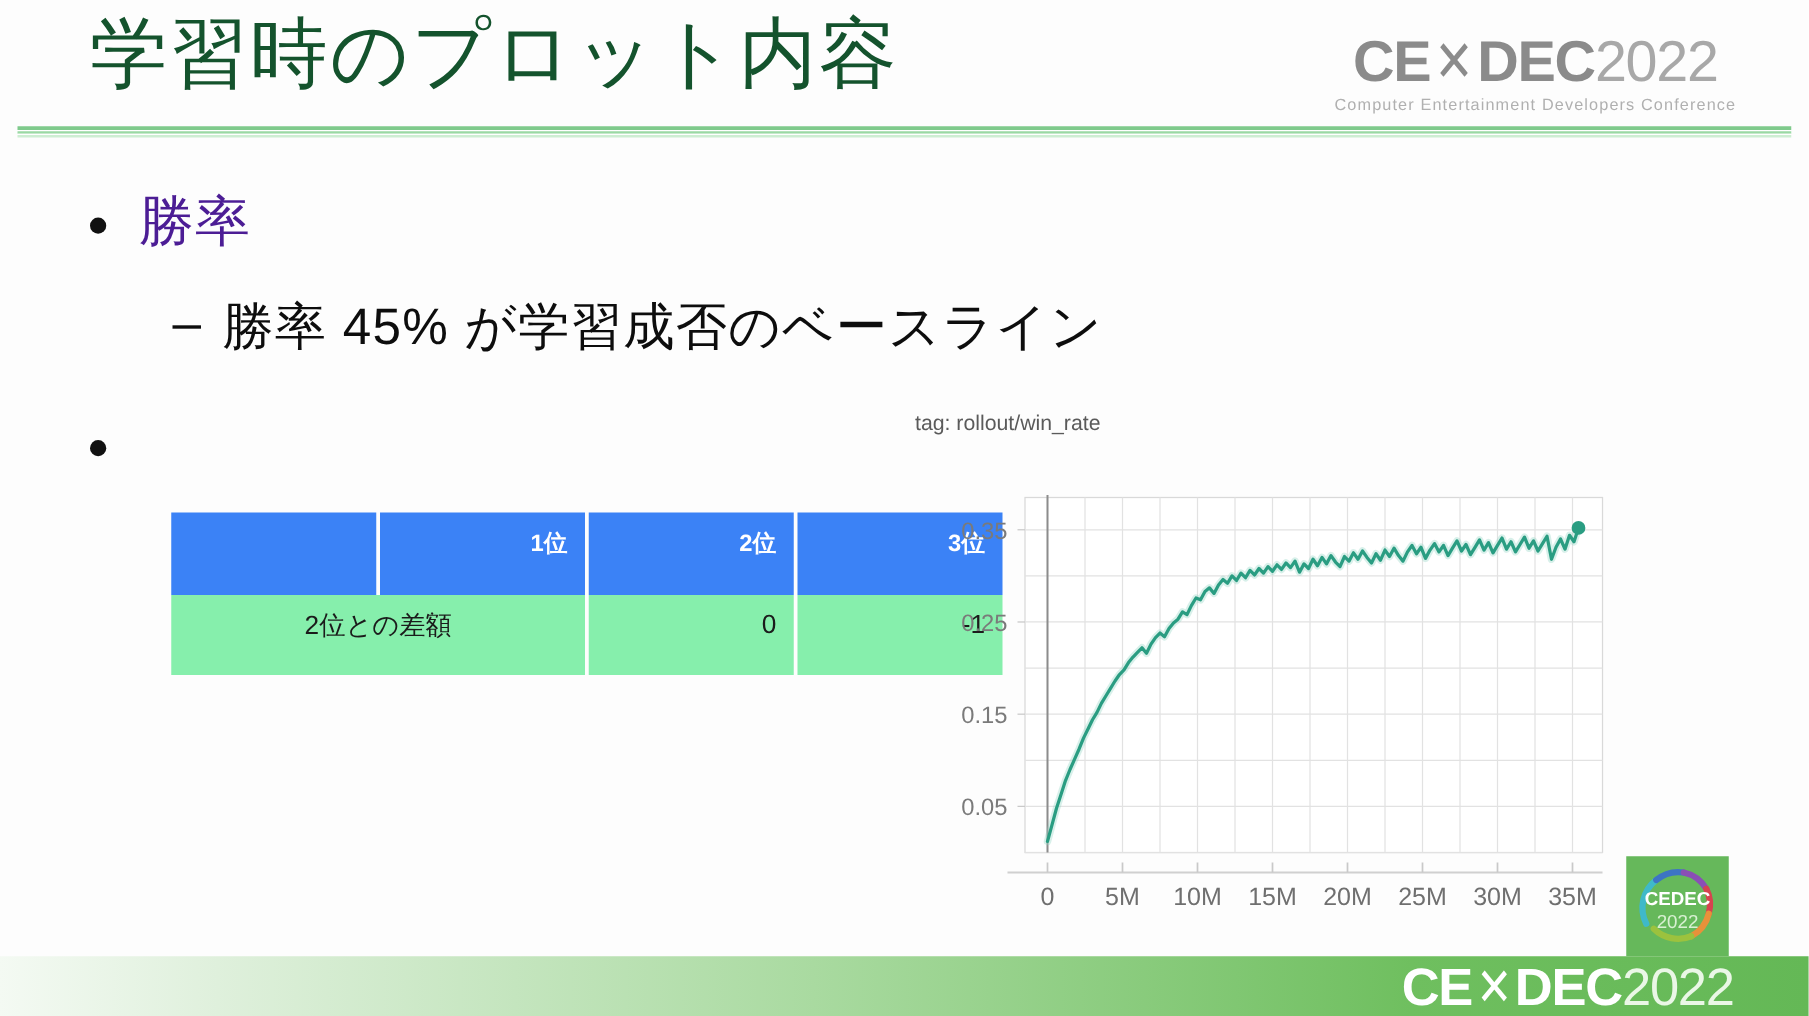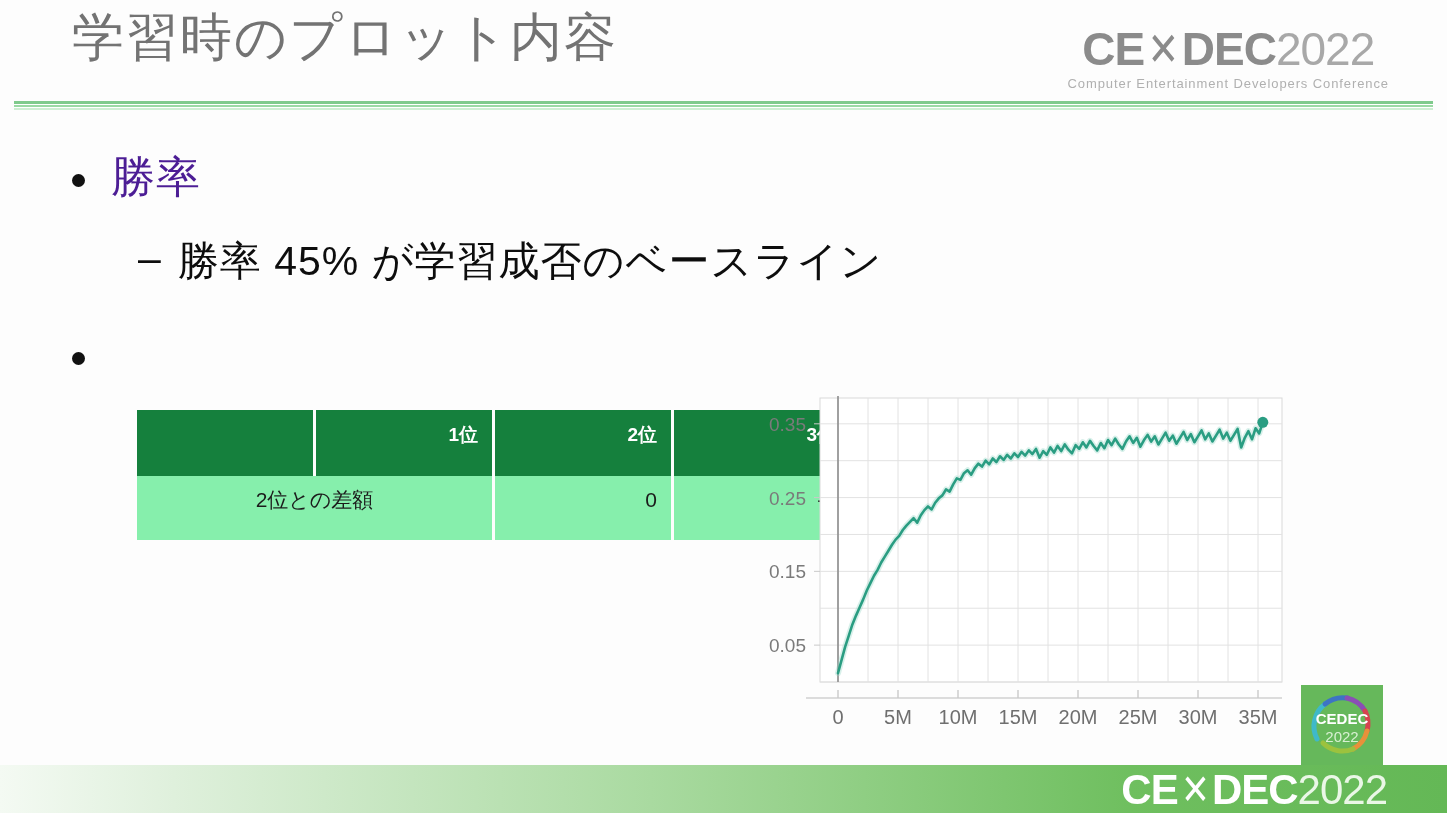--- a/index.html
+++ b/index.html
@@ -8,22 +8,22 @@
     background:#ffffff;
     font-family:"Liberation Sans","DejaVu Sans",sans-serif;
     overflow:hidden;
     position:relative;
   }
   .slide{position:absolute;inset:0;background:#fdfdfd;}
 
   
   .title{
     position:absolute;left:72px;top:8px;
-    font-size:52px;line-height:1.15;
-    color:#737373;
+    font-size:62px;line-height:1.15;
+    color:#14532d;
     letter-spacing:2px;
     font-weight:400;
     white-space:nowrap;
   }
   .header-rule{
     position:absolute;left:14px;top:101px;width:1419px;height:9px;
   }
   .header-rule i{display:block;width:100%;}
   .hr1{height:3px;background:#7fca8c;}
   .hr2{height:1px;background:#ffffff;}
@@ -69,22 +69,22 @@
   .tbl{
     position:absolute;left:134px;top:410px;
     border-collapse:separate;border-spacing:3px 0;
     font-size:20px;
   }
   .tbl th,.tbl td{
     width:140px;height:auto;padding:0;
     vertical-align:middle;
   }
   .tbl thead th{
-    background:#15803d;color:#ffffff;font-weight:700;
-    text-align:right;padding:12px 14px 28px 22px;font-size:19px;
+    background:#3b82f6;color:#ffffff;font-weight:700;
+    text-align:right;padding:12px 14px 28px 10px;font-size:19px;
   }
   .tbl tbody td{
     background:#86efac;color:#1b1b1b;font-weight:400;
     text-align:right;padding:10px 14px 26px 10px;font-size:21px;
   }
   .tbl tbody td.first{text-align:center;padding-right:10px;}
 
   
   .chart-wrap{position:absolute;left:732px;top:328px;width:580px;height:400px;}
   .chart-title{font-size:20px;color:#4a4a4a;line-height:1.28;}
@@ -155,20 +155,21 @@
     <tbody>
       <tr>
         <td class="first" colspan="2">2位との差額</td>
         <td>0</td>
         <td>-1</td>
       </tr>
     </tbody>
   </table>
 
   <div class="chart-wrap">
+    <div class="chart-sub">tag: rollout/win_rate</div>
     <svg class="chart-svg" id="chart-svg" width="580" height="350">
         <rect x="98" y="14" width="462" height="284" fill="#ffffff" stroke="#d9d9d9" stroke-width="1"></rect>
         <line x1="98" y1="298" x2="560" y2="298" stroke="#e2e2e2" stroke-width="1"></line>
         <line x1="98" y1="261.1168831168831" x2="560" y2="261.1168831168831" stroke="#e2e2e2" stroke-width="1"></line>
         <line x1="98" y1="224.23376623376623" x2="560" y2="224.23376623376623" stroke="#e2e2e2" stroke-width="1"></line>
         <line x1="98" y1="187.35064935064935" x2="560" y2="187.35064935064935" stroke="#e2e2e2" stroke-width="1"></line>
         <line x1="98" y1="150.46753246753244" x2="560" y2="150.46753246753244" stroke="#e2e2e2" stroke-width="1"></line>
         <line x1="98" y1="113.58441558441558" x2="560" y2="113.58441558441558" stroke="#e2e2e2" stroke-width="1"></line>
         <line x1="98" y1="76.70129870129873" x2="560" y2="76.70129870129873" stroke="#e2e2e2" stroke-width="1"></line>
         <line x1="98" y1="39.81818181818181" x2="560" y2="39.81818181818181" stroke="#e2e2e2" stroke-width="1"></line>

